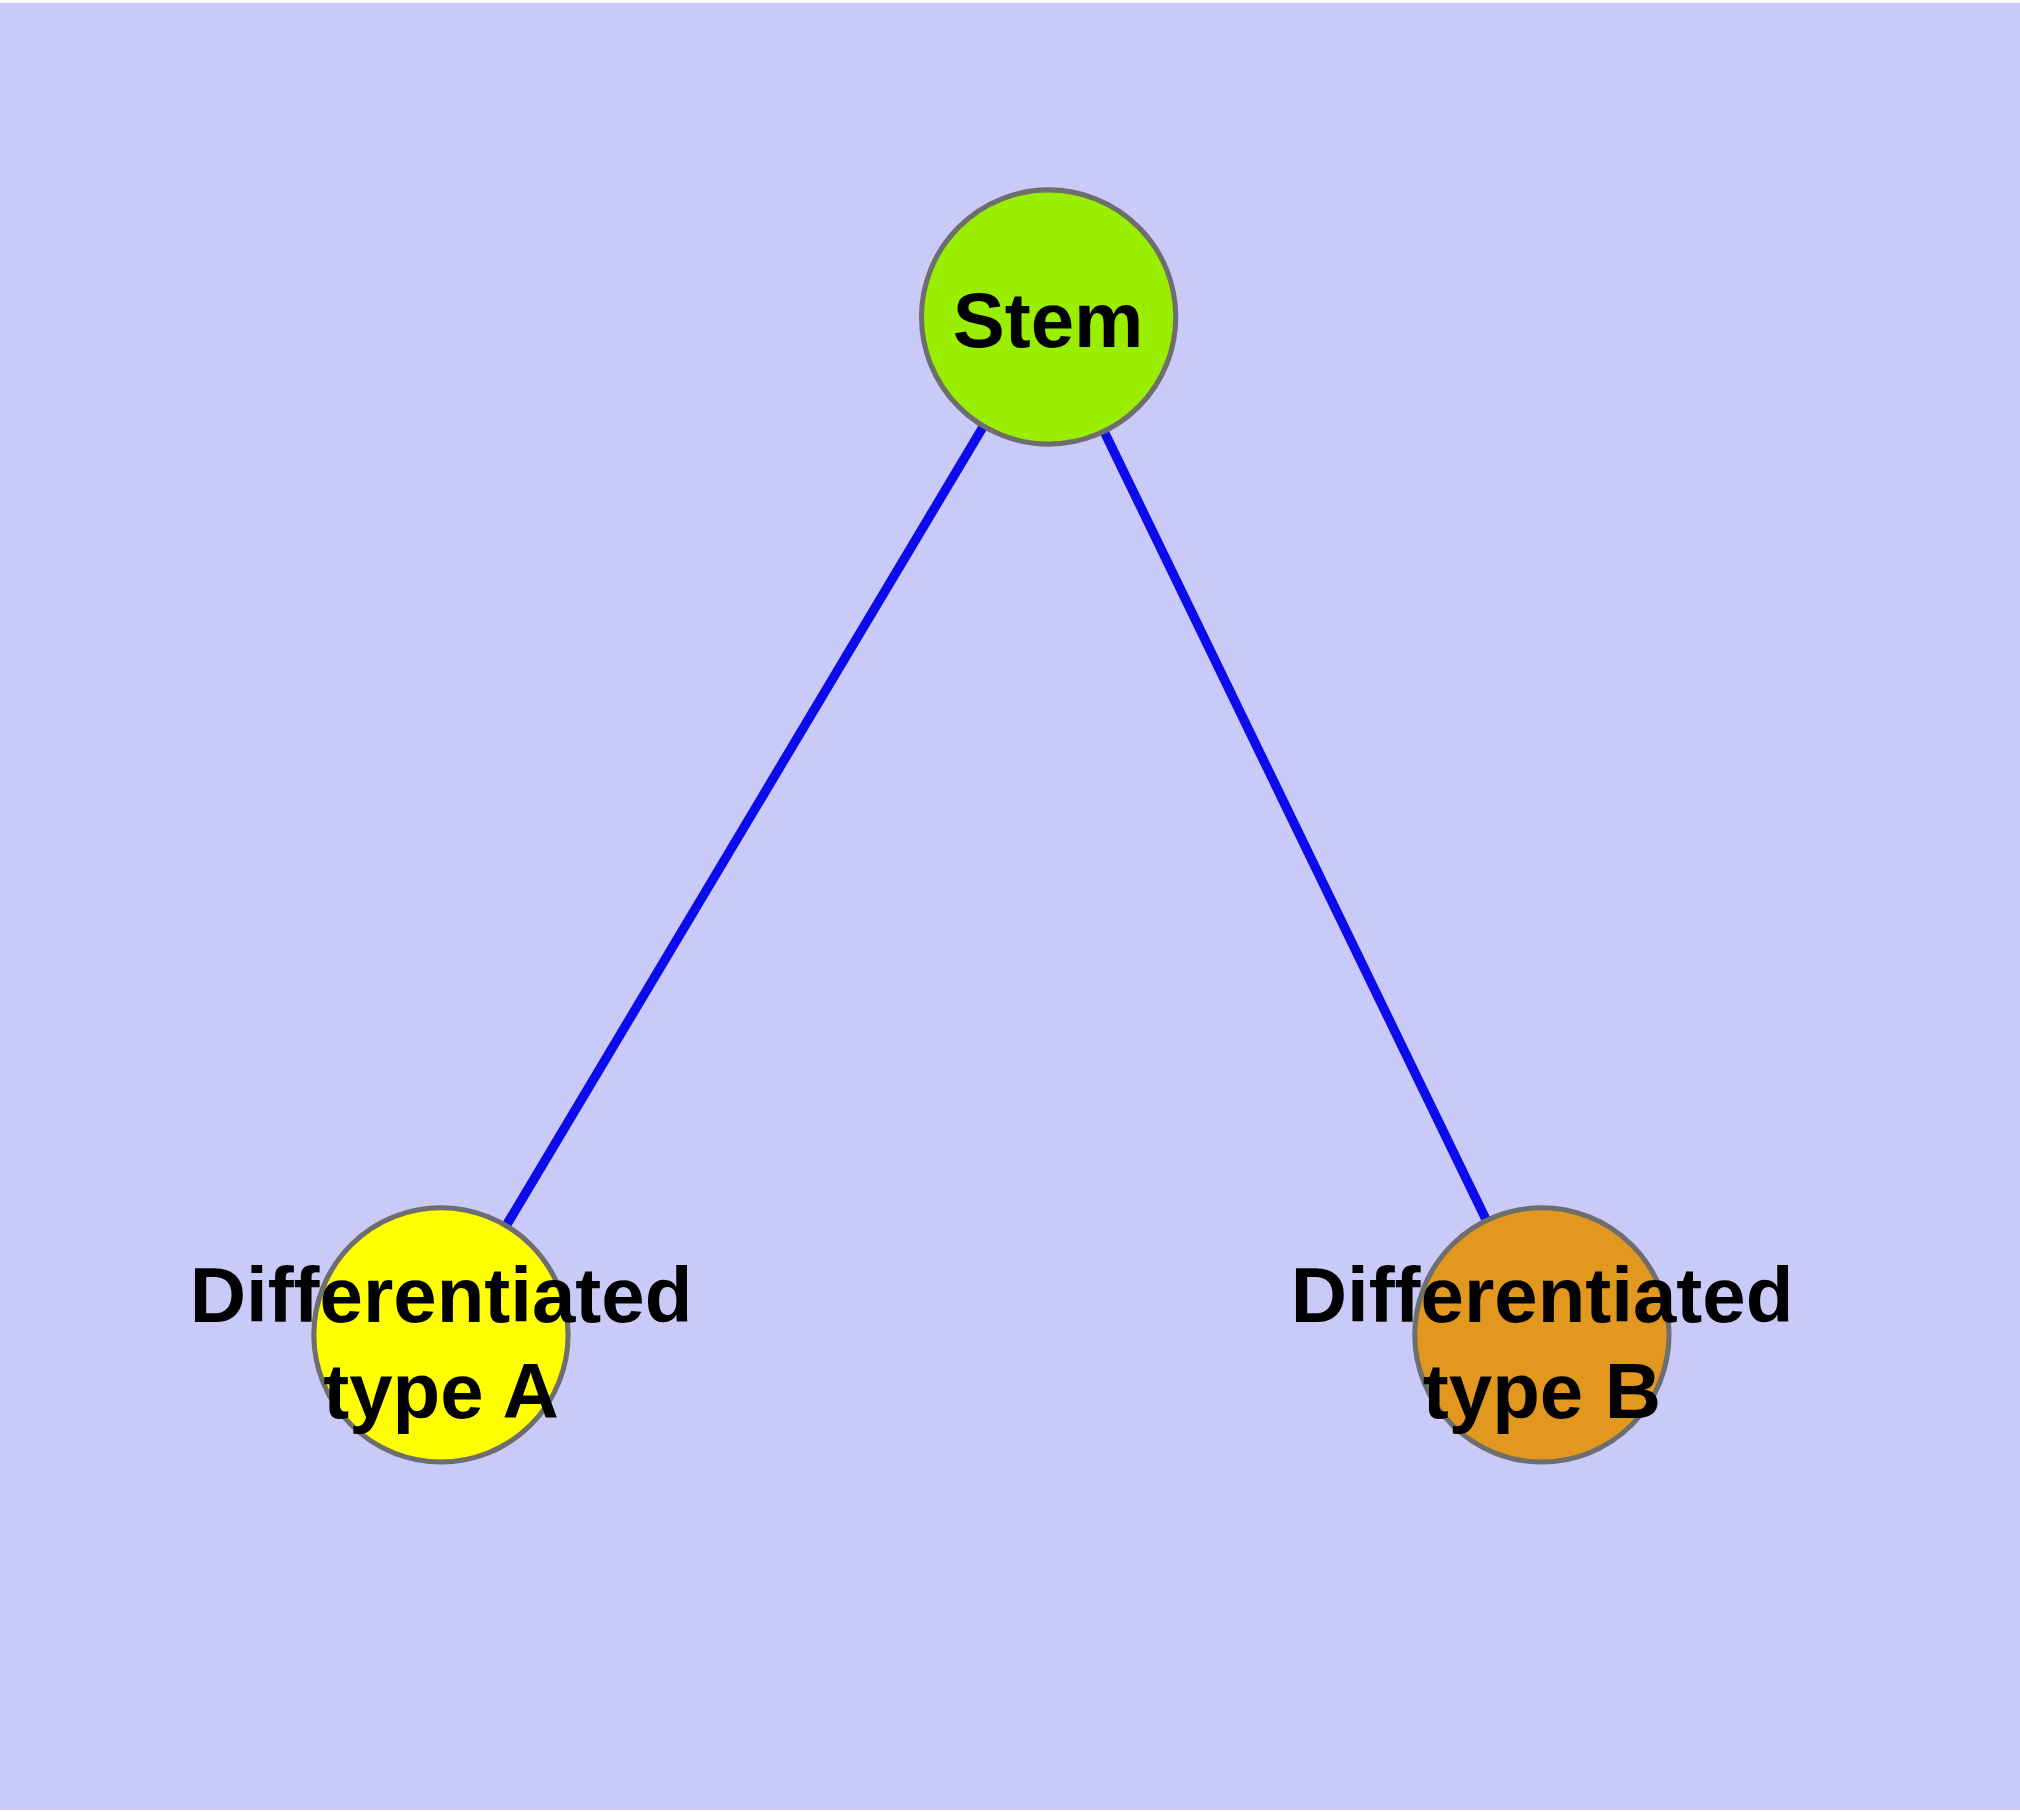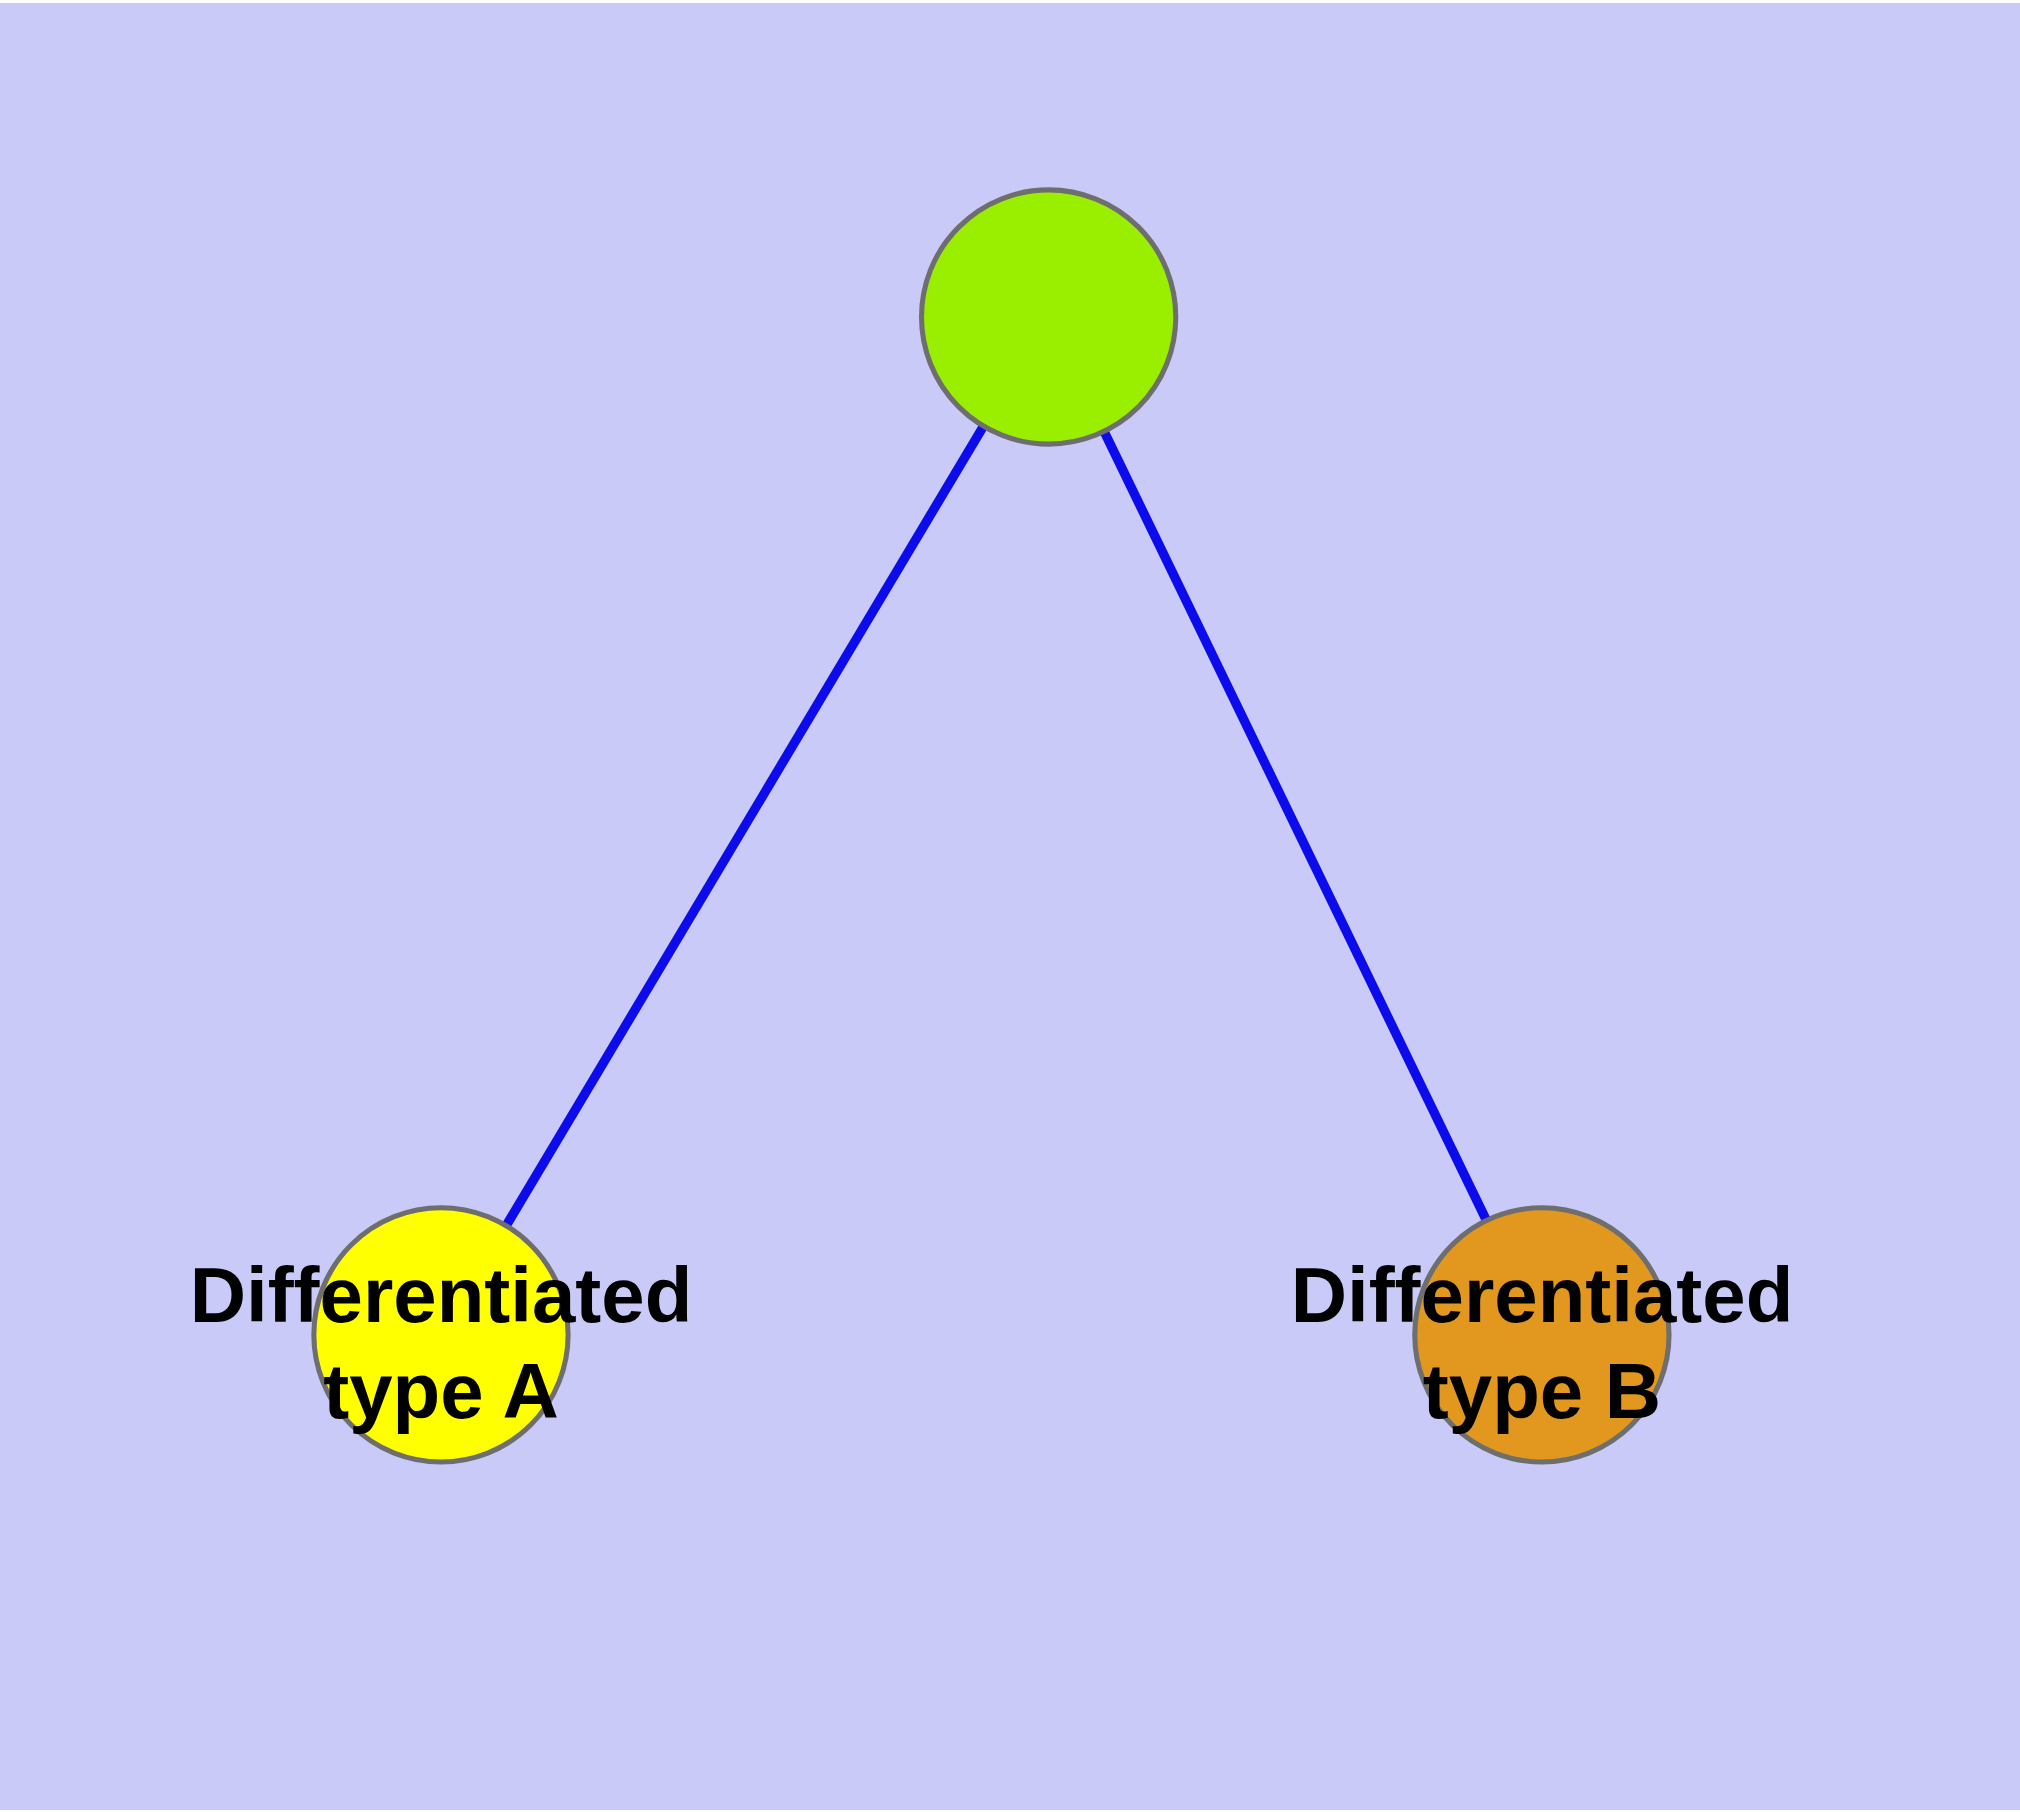--- a/index.html
+++ b/index.html
@@ -60,20 +60,21 @@
   <svg class="graph" viewBox="0 0 2384 2138">
 
     <line class="graph-edge" x1="1237" y1="374" x2="520" y2="1575" stroke="#0B0BEB" stroke-width="11"></line>
     <line class="graph-edge" x1="1237" y1="374" x2="1819" y2="1575" stroke="#0B0BEB" stroke-width="11"></line>
 
     <circle class="graph-node-circle" cx="1237" cy="374" r="150" fill="#9AEE00" stroke="#6E6E6E" stroke-width="6"></circle>
     <circle class="graph-node-circle" cx="520" cy="1575" r="150" fill="#FFFF00" stroke="#6E6E6E" stroke-width="6"></circle>
     <circle class="graph-node-circle" cx="1819" cy="1575" r="150" fill="#E2981E" stroke="#6E6E6E" stroke-width="6"></circle>
   </svg>
 
+  <div class="node-label" style="left:1048px; top:320px;">Stem</div>
 
   <div class="node-label" style="left:441px; top:1343px;">Differentiated
 type A</div>
 
   <div class="node-label" style="left:1542px; top:1343px;">Differentiated
 type B</div>
 
   <div class="edge-strip top"></div>
   <div class="edge-strip bottom"></div>
 

